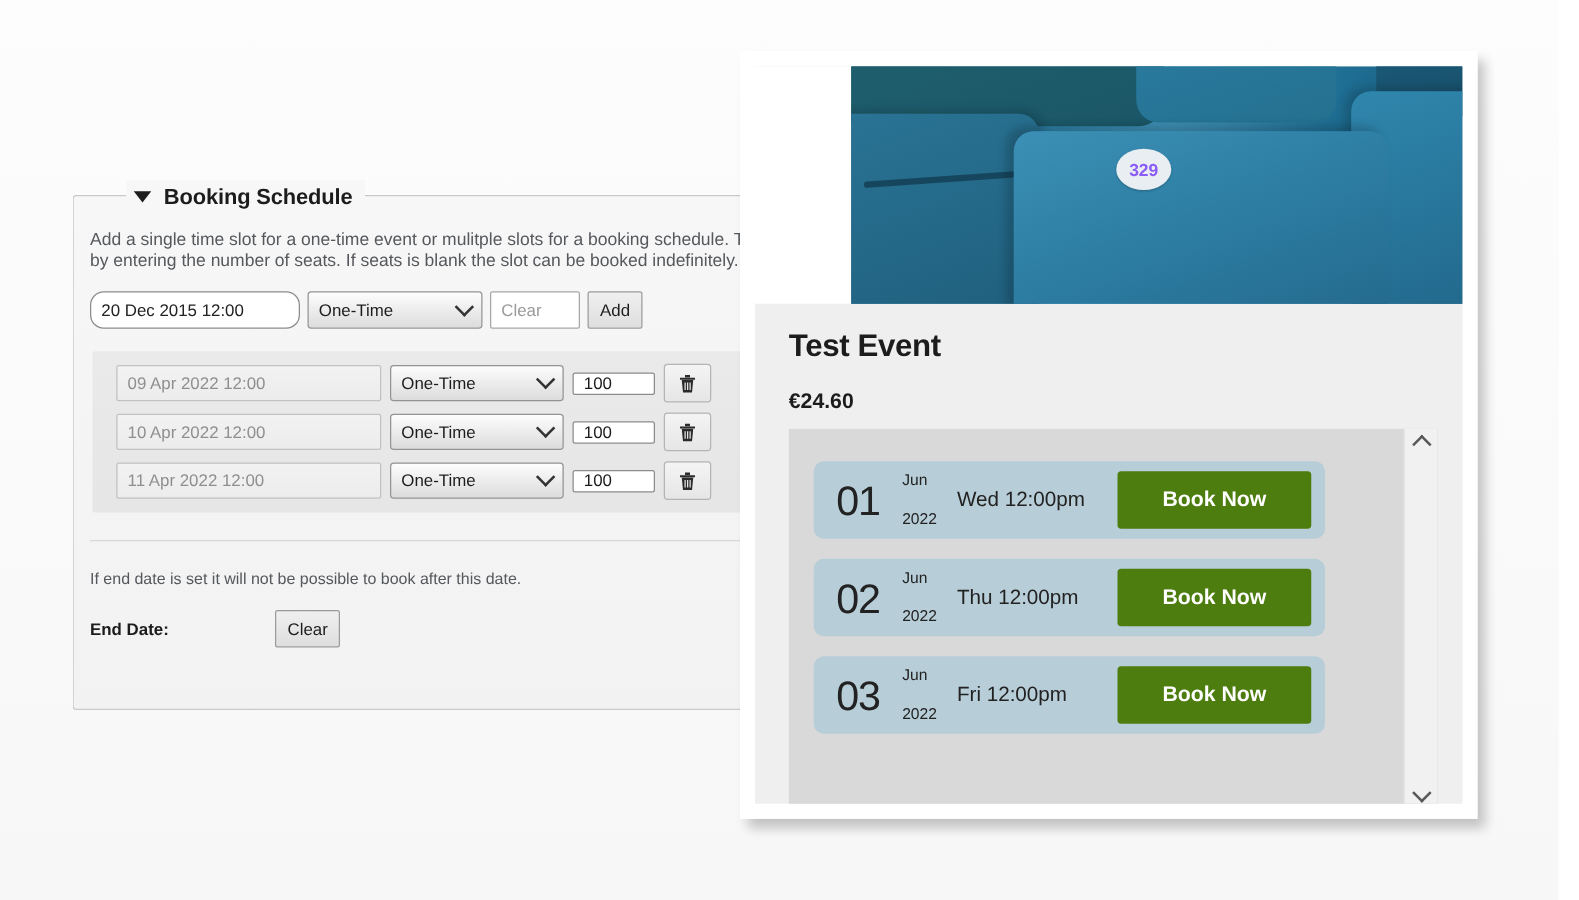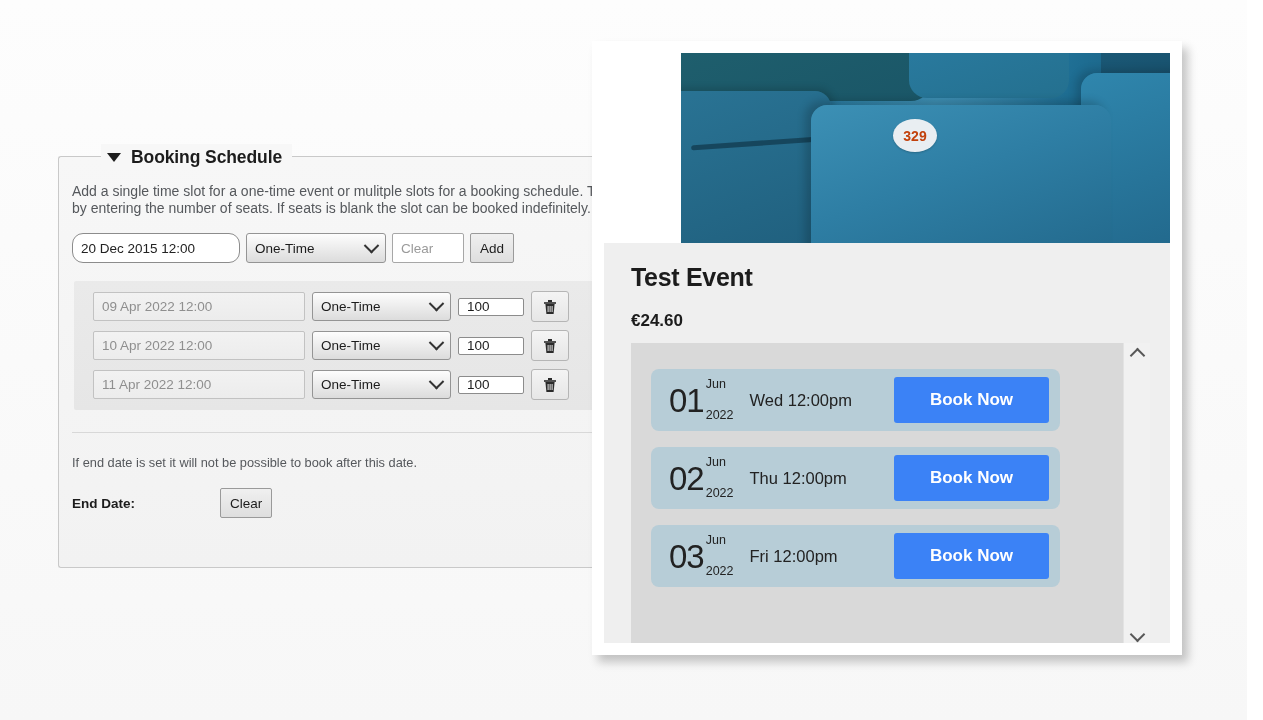--- a/index.html
+++ b/index.html
@@ -329,21 +329,21 @@
     position: absolute;
     left: 212px; top: 66px;
     width: 44px; height: 33px;
     border-radius: 50%;
     background: #e9eef2;
     display: flex;
     align-items: center;
     justify-content: center;
     font-size: 14px;
     font-weight: bold;
-    color: #c2410c;
+    color: #8b5cf6;
     box-shadow: 0 1px 2px rgba(0,0,0,0.2);
   }
 
   #event-title {
     position: absolute;
     left: 27px; top: 210px;
     font-size: 25px;
     font-weight: bold;
     color: #1c1c1c;
     letter-spacing: -0.3px;
@@ -385,21 +385,21 @@
   .slot-daynum {
     font-size: 33px;
     font-weight: normal;
     color: #222;
     line-height: 1;
     letter-spacing: -1px;
   }
   .slot-monthyear {
     display: flex;
     flex-direction: column;
-    margin-left: 2px;
+    margin-left: 18px;
     line-height: 1.02;
     gap: 18px;
   }
   .slot-month {
     font-size: 12.5px;
     color: #222;
   }
   .slot-year {
     font-size: 12.5px;
     color: #222;
@@ -407,21 +407,21 @@
   .slot-weekdaytime {
     margin-left: 16px;
     font-size: 16.5px;
     color: #222;
     white-space: nowrap;
   }
   .btn-book {
     margin-left: auto;
     width: 155px;
     height: 46px;
-    background: #3b82f6;
+    background: #4d7c0f;
     border-radius: 3px;
     color: #ffffff;
     font-size: 17px;
     font-weight: bold;
     display: flex;
     align-items: center;
     justify-content: center;
     cursor: pointer;
     border: none;
     font-family: "Liberation Sans", sans-serif;

